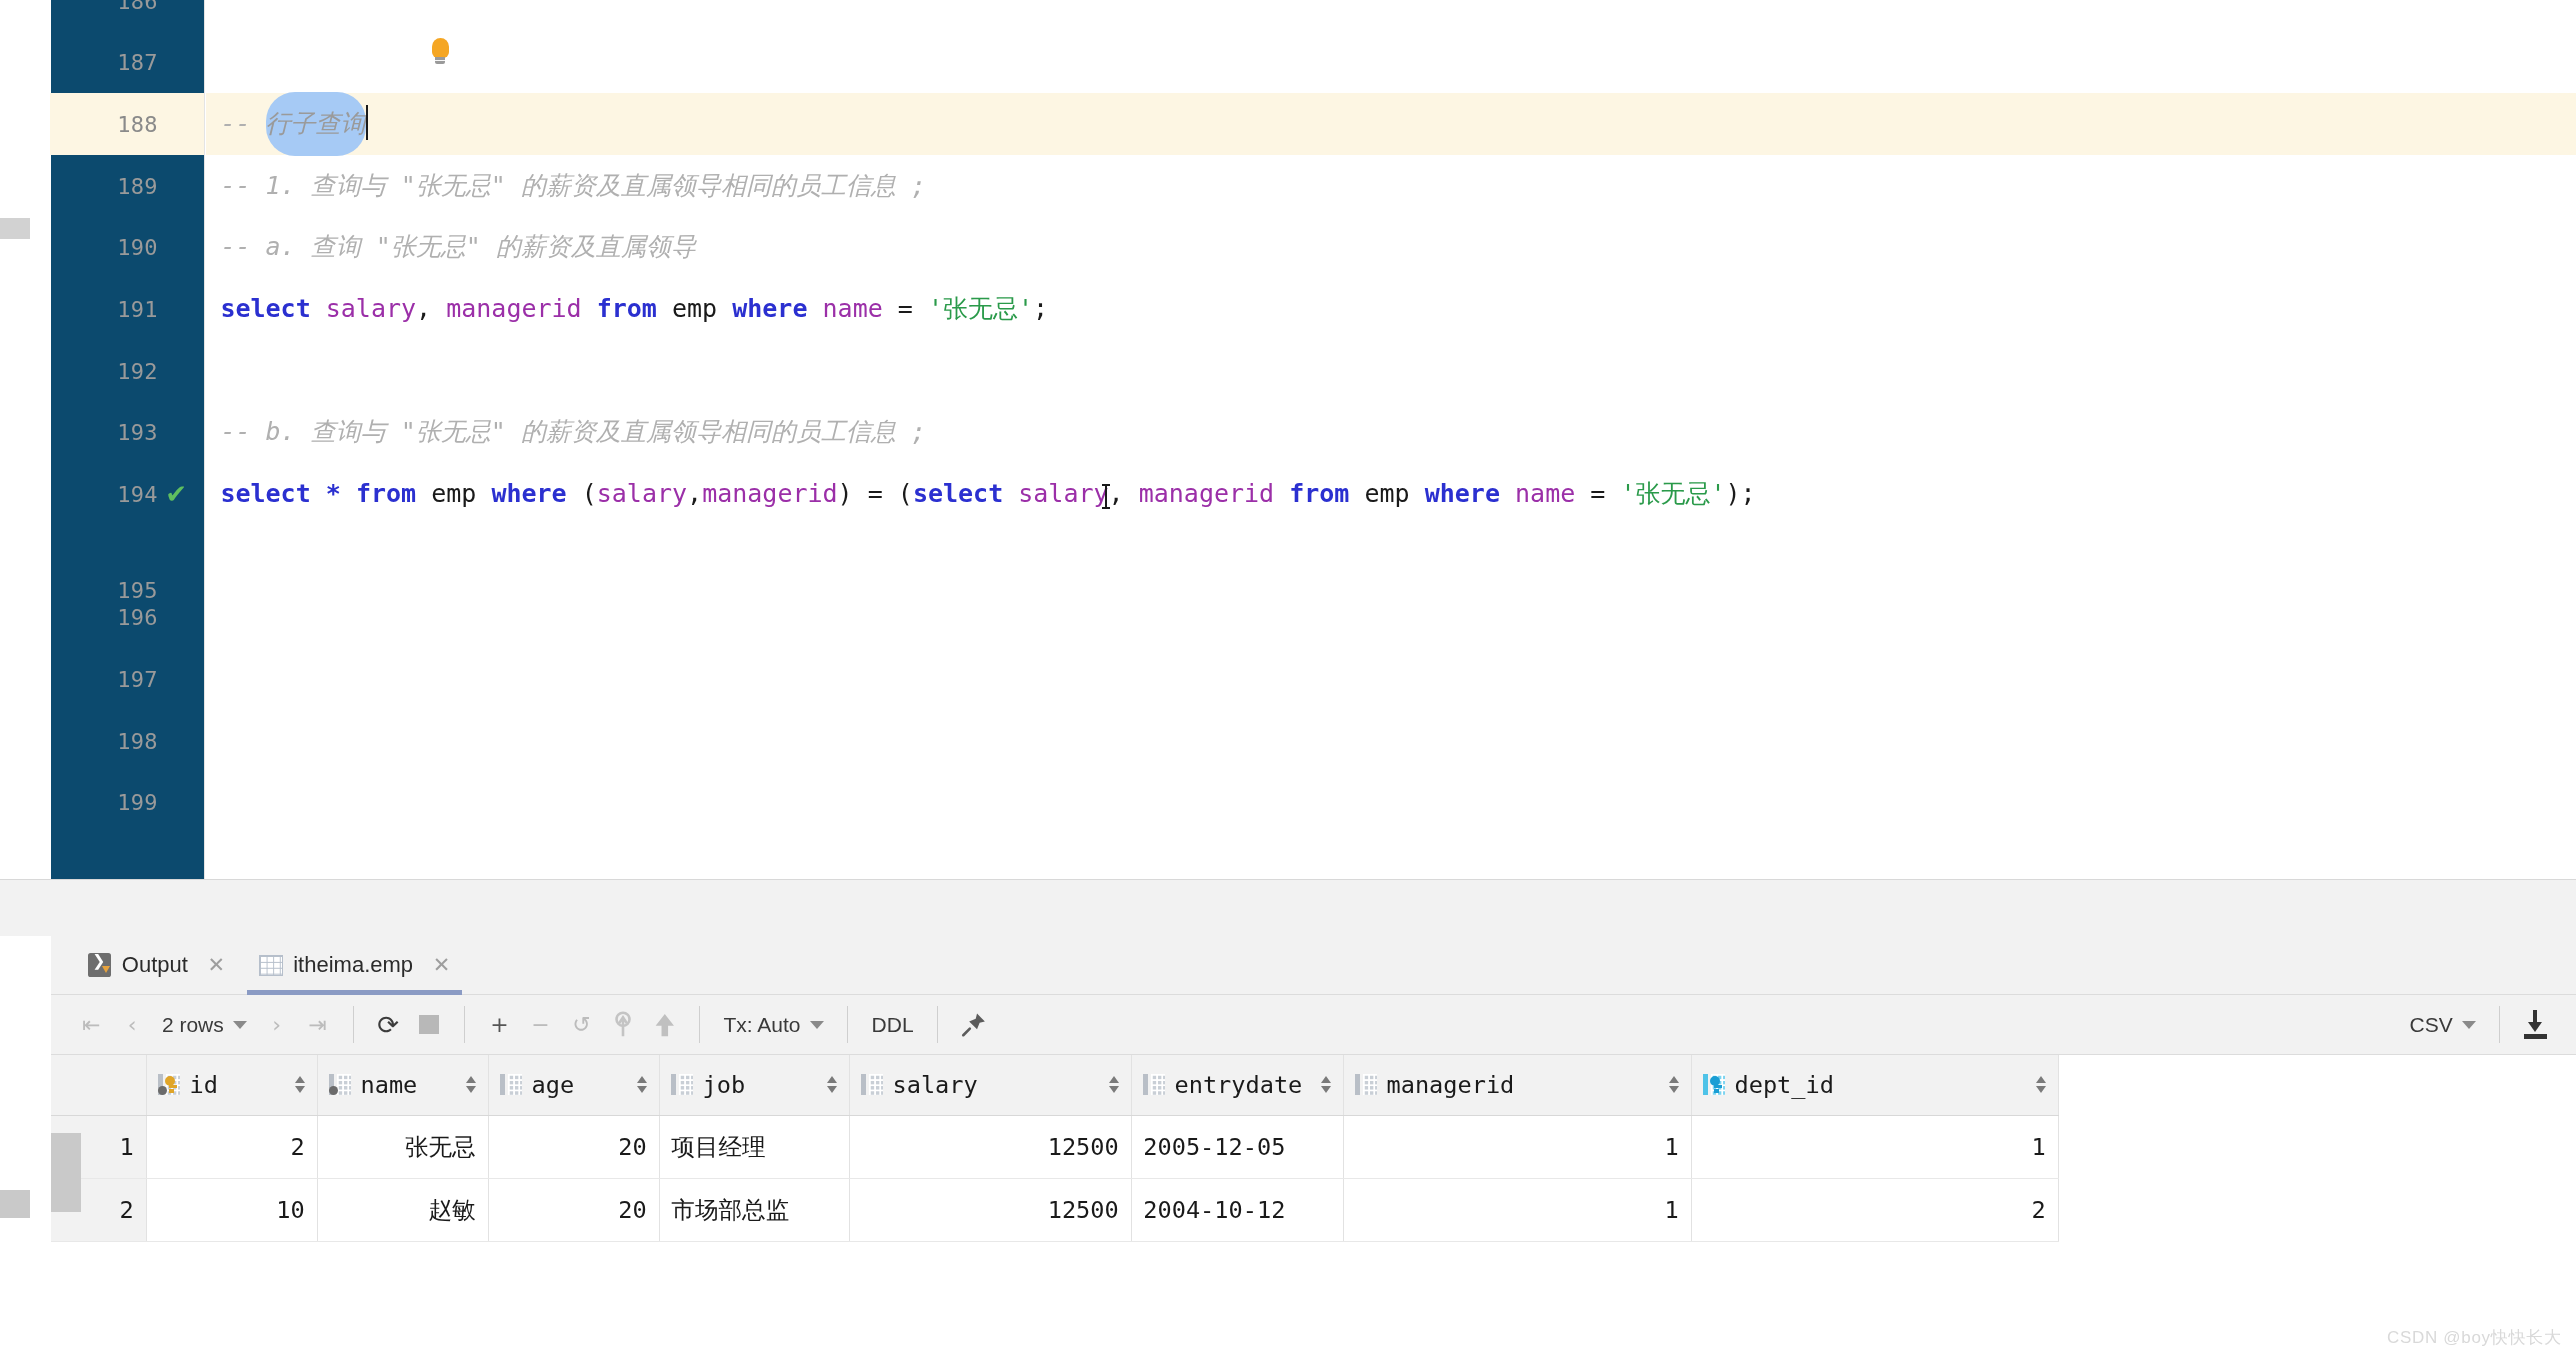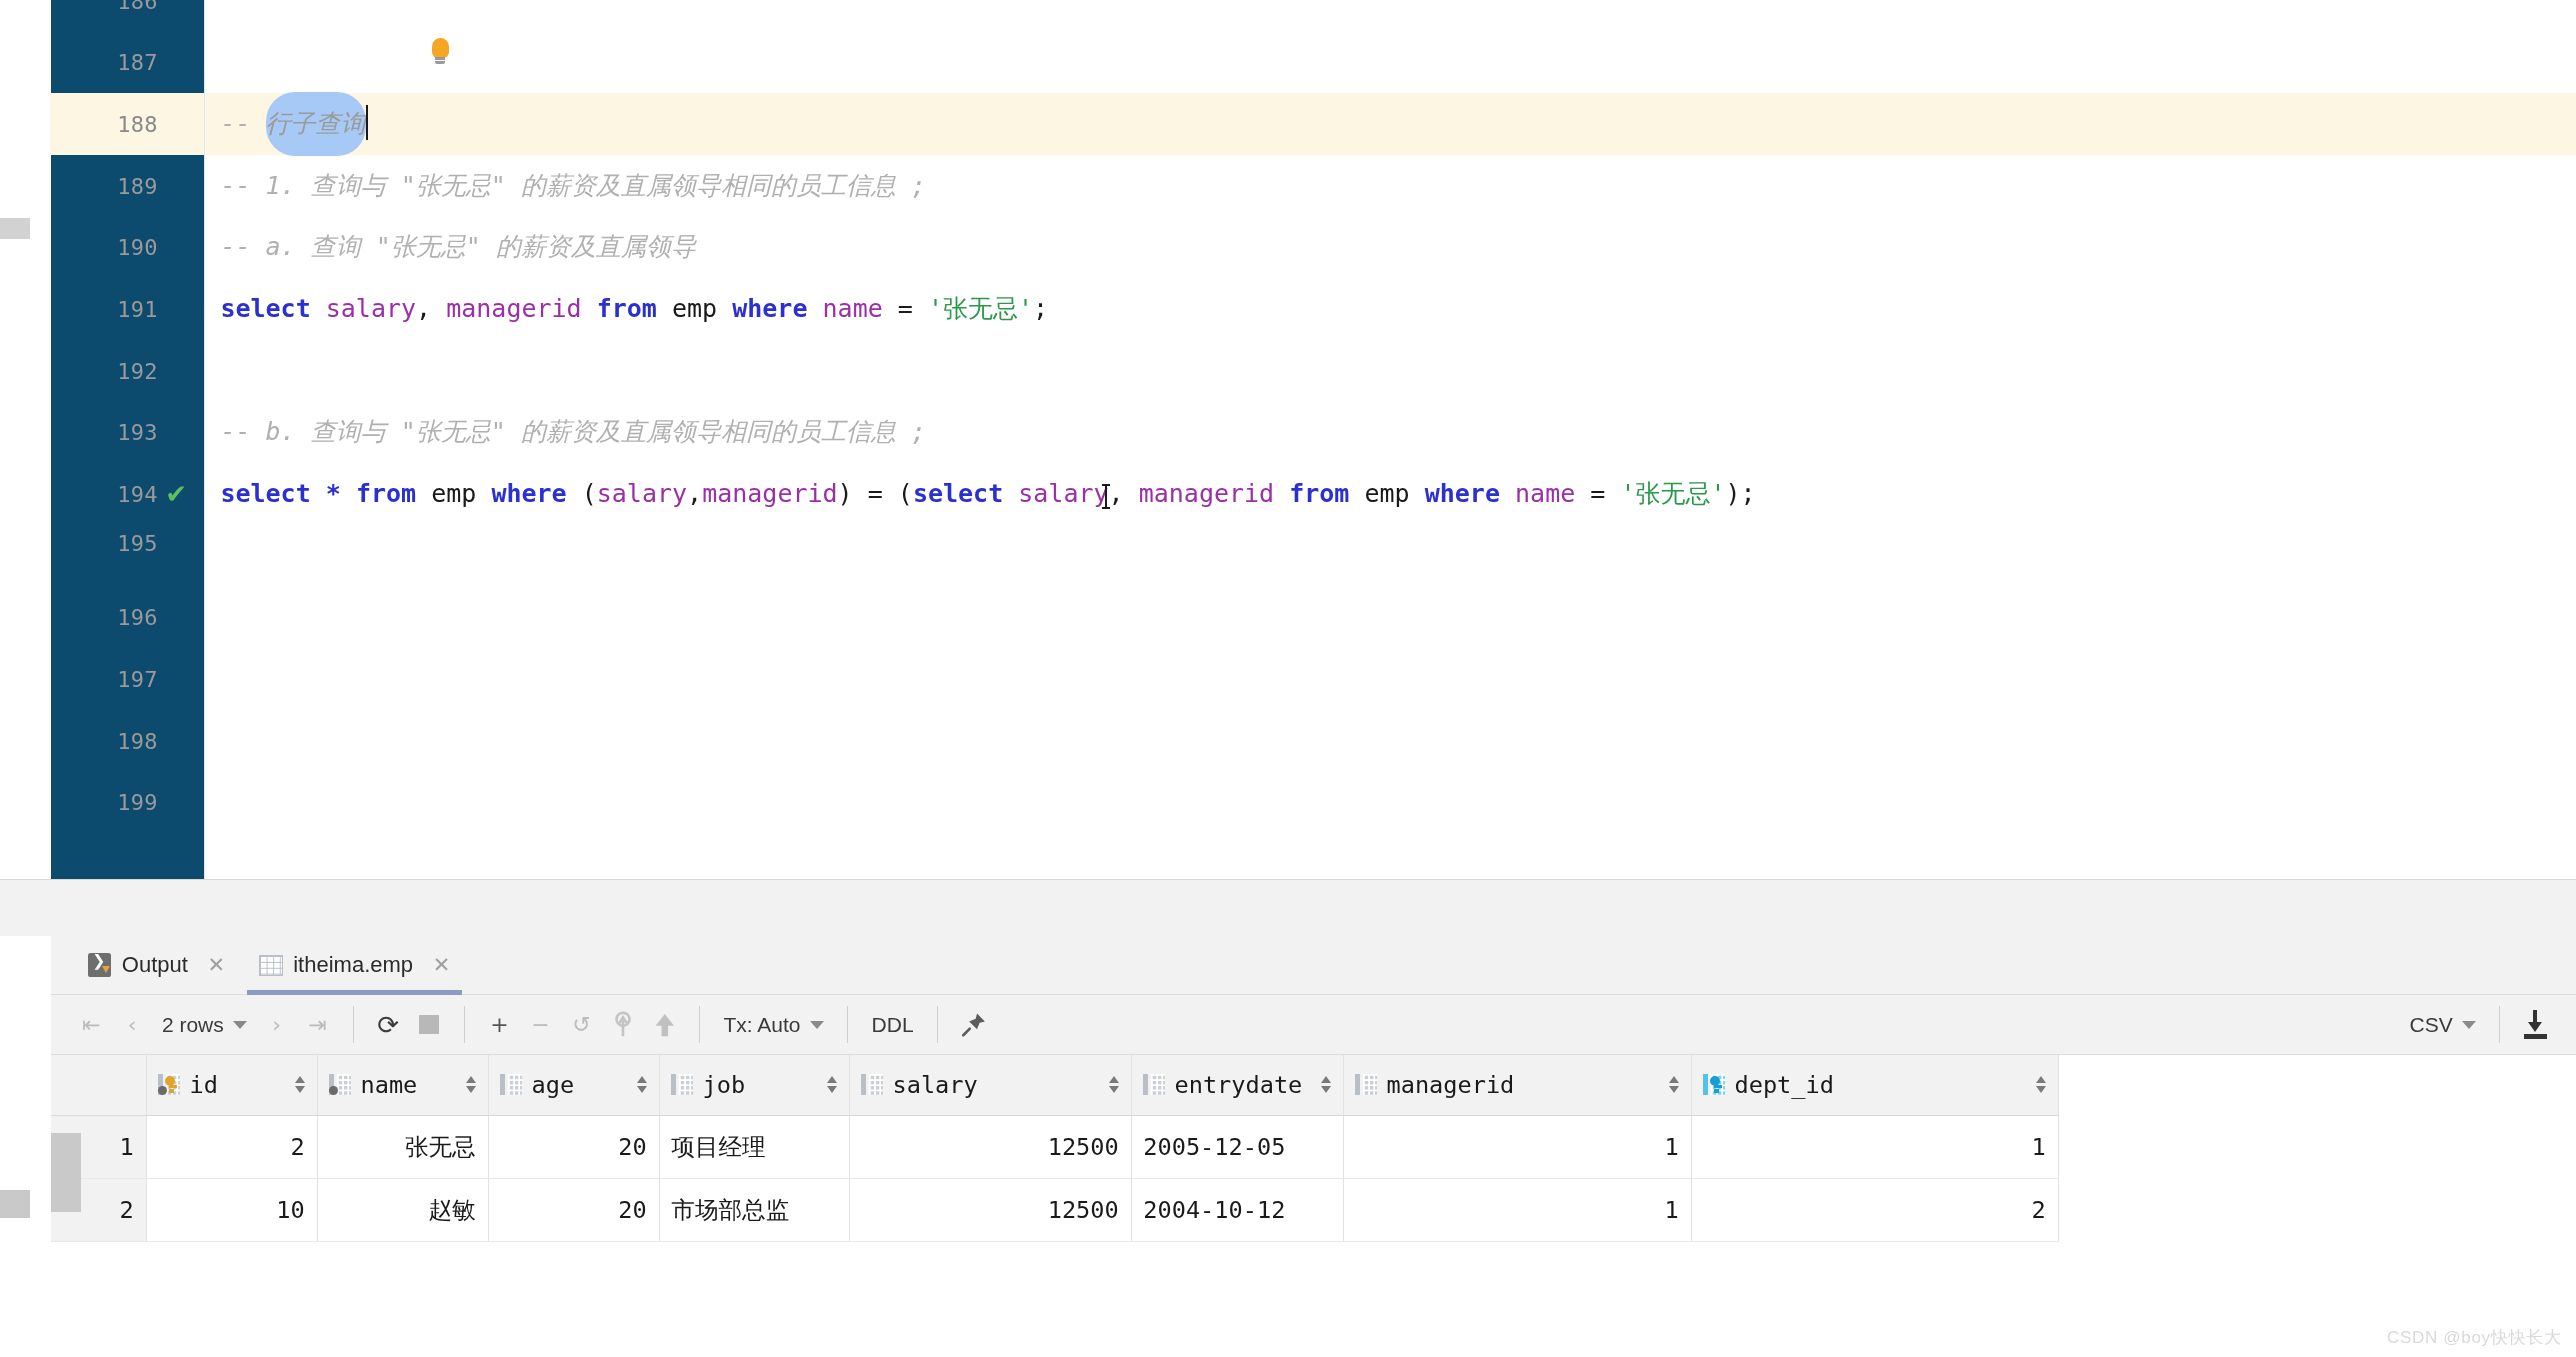--- a/index.html
+++ b/index.html
@@ -353,21 +353,21 @@
           <span class="gutter-blank"></span>
         </div>
         <div class="gutter-line" style="top: 401px;">
           <span class="ln">193</span>
           <span class="gutter-blank"></span>
         </div>
         <div class="gutter-line" style="top: 463px;">
           <span class="ln">194</span>
           <span class="gutter-check">✔</span>
         </div>
-        <div class="gutter-line" style="top: 512px;">
+        <div class="gutter-line" style="top: 541px; align-items: flex-end;">
           <span class="ln">195</span>
           <span class="gutter-blank"></span>
         </div>
         <div class="gutter-line" style="top: 586px;">
           <span class="ln">196</span>
           <span class="gutter-blank"></span>
         </div>
         <div class="gutter-line" style="top: 648px;">
           <span class="ln">197</span>
           <span class="gutter-blank"></span>

